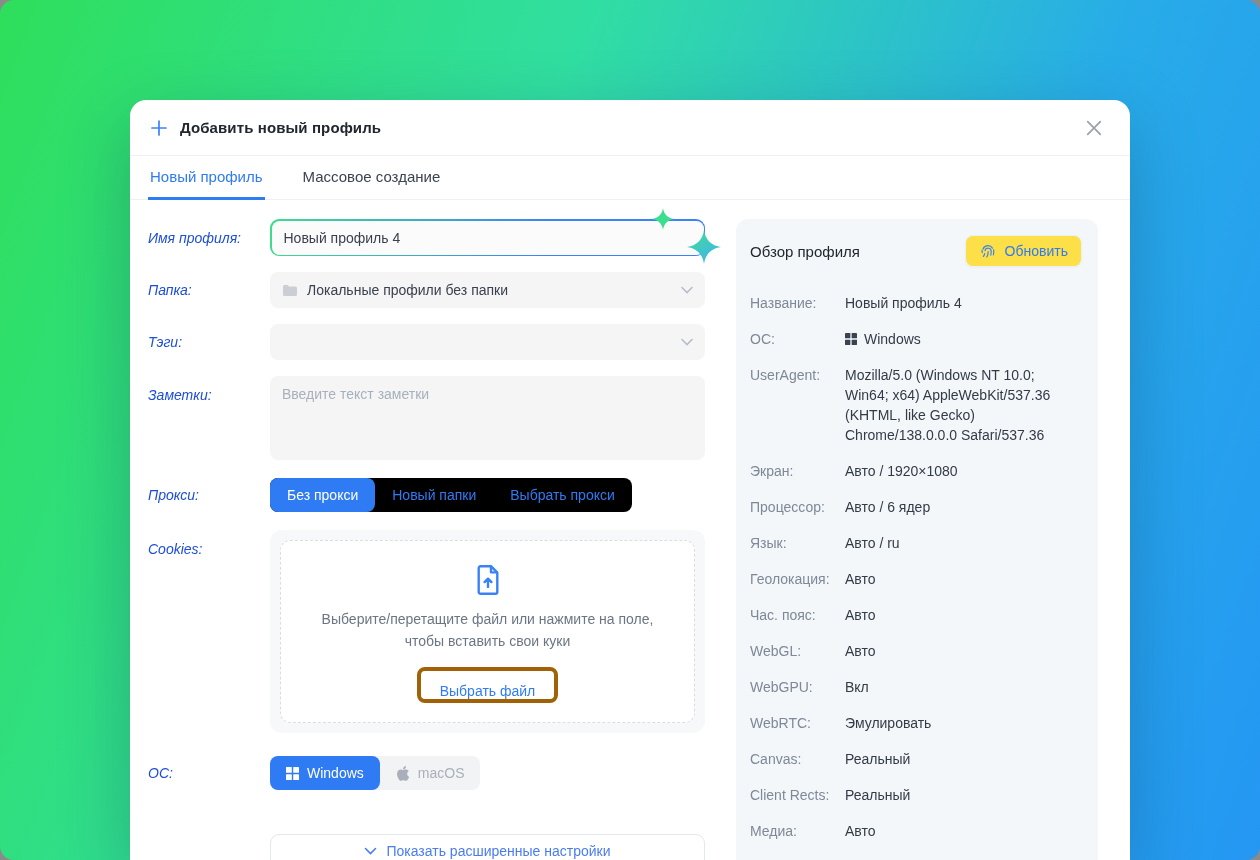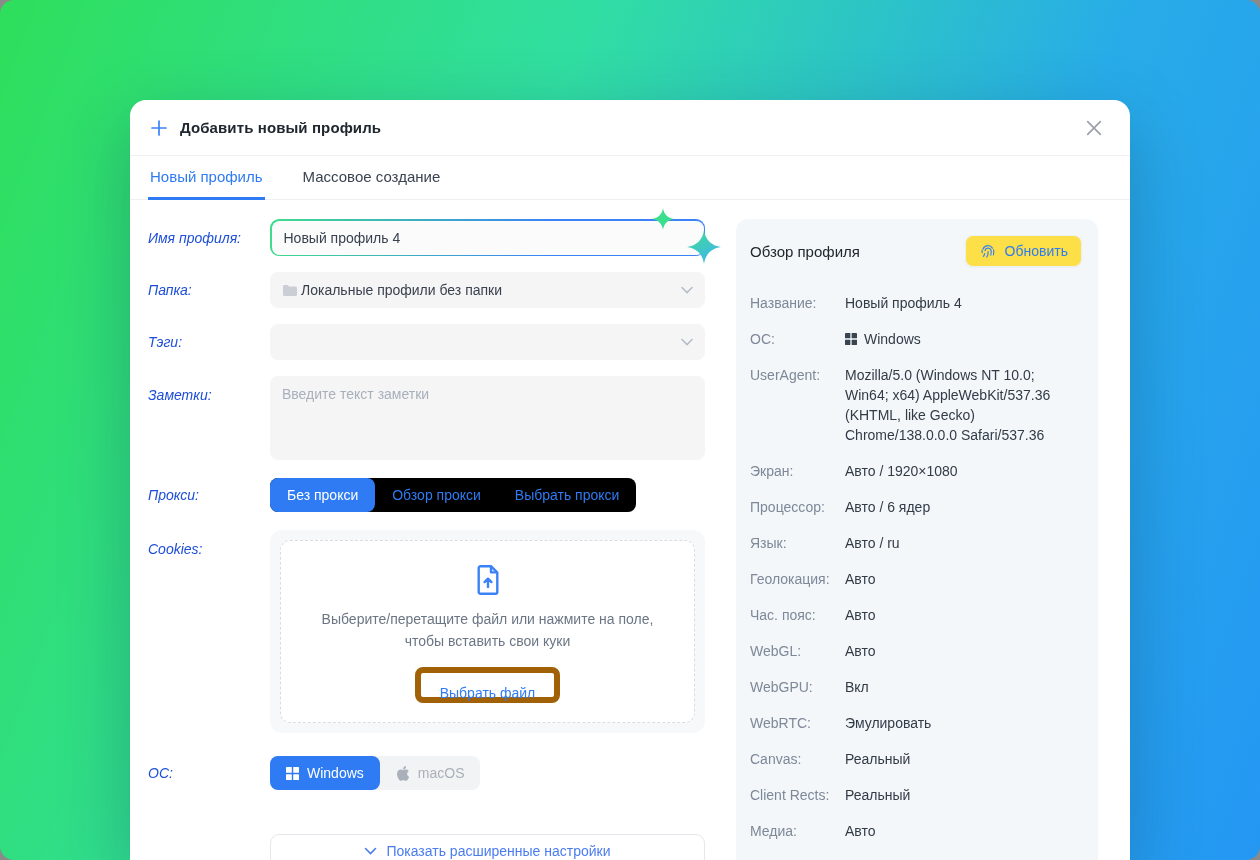--- a/index.html
+++ b/index.html
@@ -57,21 +57,21 @@
     width: 100%; height: 100%; border: none; outline: none;
     border-radius: 7.5px; background: #FBFBFC; padding: 0 12px;
     font-size: 14px; color: #39414E; font-family: inherit;
   }
   .sparkle-sm { position: absolute; left: 382px; top: -11px; width: 22px; height: 22px; pointer-events: none; }
   .sparkle-lg { position: absolute; right: -16px; top: 11px; width: 34px; height: 34px; pointer-events: none; }
   .select {
     height: 36px; background: #F5F5F6; border-radius: 8px;
     display: flex; align-items: center; padding: 0 12px; cursor: pointer;
   }
-  .select .sel-text { font-size: 14px; color: #39414E; display: flex; align-items: center; gap: 3px; }
+  .select .sel-text { font-size: 14px; color: #39414E; display: flex; align-items: center; gap: 9px; }
   .select .chev { margin-left: auto; display: inline-flex; }
   textarea.notes {
     width: 100%; height: 84px; background: #F5F5F6; border: none; border-radius: 8px;
     resize: none; outline: none; padding: 10px 12px; font-size: 14px; font-family: inherit; color: #39414E;
   }
   textarea.notes::placeholder { color: #A8B0BC; }
   
   .proxy-track {
     display: inline-flex; background: #000000; border-radius: 8px; height: 34px; align-items: stretch; text-align: center;
   }
@@ -82,21 +82,21 @@
   .proxy-seg.active { background: #2F7BF3; color: #fff; font-weight: 500; }
   
   .cookie-outer { background: #F7F8F9; border-radius: 12px; padding: 10px; }
   .cookie-inner {
     background: #fff; border: 1px dashed #D8DDE3; border-radius: 10px;
     padding: 21px 20px 19px; display: flex; flex-direction: column; align-items: center; text-align: center;
   }
   .upload-icon { width: 36px; height: 36px; margin-bottom: 10px; }
   .cookie-text { font-size: 14px; line-height: 22px; color: #6B7684; max-width: 370px; margin-bottom: 15px; }
   .choose-file-btn {
-    background: #fff; border: 6px solid #a16207; border-radius: 8px; height: 36px;
+    background: #fff; border: 4px solid #a16207; border-radius: 8px; height: 36px;
     padding: 12px 19px; font-size: 14px; color: #2F7BF3; cursor: pointer; font-family: inherit;
   }
   
   .os-track { display: inline-flex; background: #F2F3F5; border-radius: 8px; height: 34px; }
   .os-seg {
     display: flex; align-items: center; gap: 8px; padding: 0 16px; font-size: 14px;
     border-radius: 8px; cursor: pointer; color: #A9B0BA; font-weight: 500;
   }
   .os-seg.active { background: #2F7BF3; color: #fff; }
   .os-seg .os-ic { display: inline-flex; }
@@ -222,21 +222,21 @@
           <div class="fctrl">
             <textarea class="notes" placeholder="Введите текст заметки" style=""></textarea>
           </div>
         </div>
 
         <div class="frow center" style="margin-bottom:18px">
           <div class="flabel">Прокси:</div>
           <div class="fctrl">
             <div class="proxy-track">
               <div class="proxy-seg active">Без прокси</div>
-              <div class="proxy-seg">Обзор прокси</div>
+              <div class="proxy-seg">Новый папки</div>
               <div class="proxy-seg">Выбрать прокси</div>
             </div>
           </div>
         </div>
 
         <div class="frow top" style="margin-bottom:23px">
           <div class="flabel">Cookies:</div>
           <div class="fctrl">
             <div class="cookie-outer">
               <div class="cookie-inner">

